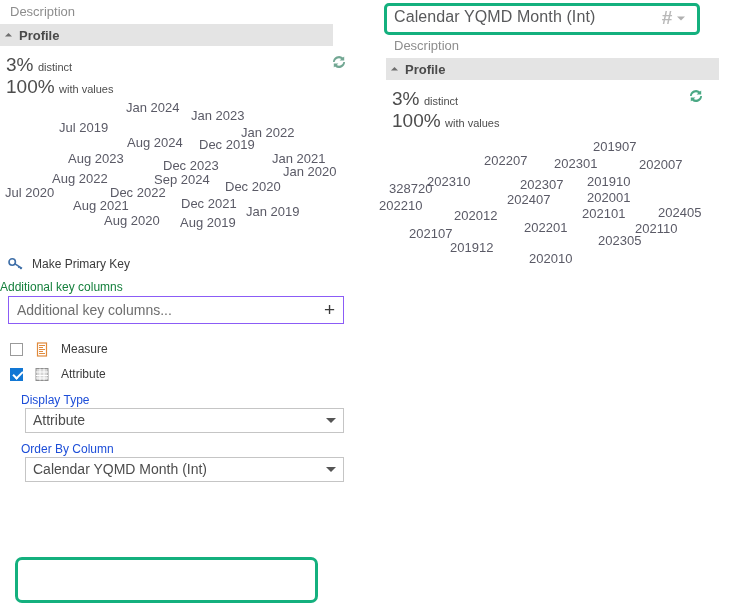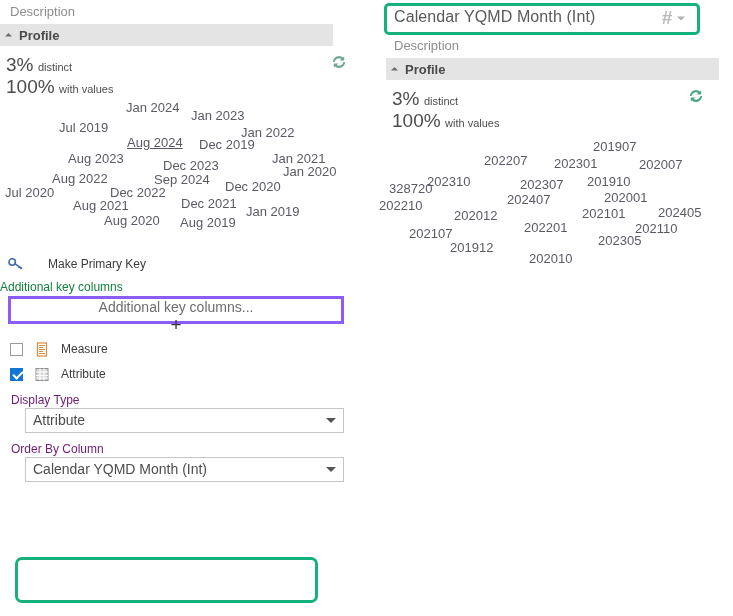--- a/index.html
+++ b/index.html
@@ -86,38 +86,38 @@
 
   
   .cloud{position:relative;height:150px;}
   .cloud span{
     position:absolute;
     font-size:13px;
     color:#5a5a66;
     white-space:nowrap;
   }
   .link-row{
-    display:flex;align-items:center;gap:24px;
+    display:flex;align-items:center;gap:8px;
     height:32px;padding-left:8px;
     font-size:12px;color:#3b3b3b;
   }
   .key-icon{width:16px;height:14px;display:block;}
   .field-label{
     font-size:12px;color:#15803d;
     padding-left:0;margin-bottom:2px;
   }
   .textbox{
     margin:0 22px 0 8px;
     height:28px;
-    border:3px solid #8b5cf6;
+    border:1px solid #8b5cf6;
     background:#fff;
     display:flex;align-items:center;justify-content:space-between;
     box-sizing:border-box;
     padding:0 8px;
-    font-size:14px;color:#6e6e6e;flex-direction:column;
+    font-size:14px;color:#6e6e6e;
   }
   .plus{font-size:19px;color:#3b3b3b;line-height:1;}
 
   
   .chk-row{
     display:flex;align-items:center;gap:12px;
     height:25px;padding-left:10px;
     font-size:12px;color:#3b3b3b;
   }
   .cb{
@@ -134,22 +134,22 @@
   .select{
     margin:0 22px 0 25px;
     height:25px;
     border:1px solid #c5c5c5;background:#fff;
     box-sizing:border-box;
     display:flex;align-items:center;justify-content:space-between;
     padding:0 7px;
     font-size:14px;color:#4d4d4d;
   }
   .sel-label{
-    font-size:12px;color:#701a75;
-    padding-left:11px;margin-bottom:1px;
+    font-size:12px;color:#1d4ed8;
+    padding-left:21px;margin-bottom:1px;
   }
   .caret-dn{
     width:0;height:0;border-left:5px solid transparent;border-right:5px solid transparent;
     border-top:5px solid #555;
   }
   #order-ring{left:15px;top:557px;width:303px;height:46px;border-radius:7px;}
 </style>
 </head>
 <body>
 
@@ -178,21 +178,21 @@
         <path d="M15 9a6 6 0 0 1-10 4.4L3.8 14.6V10.4h4.6L6.8 12A4.4 4.4 0 0 0 13.4 9z" fill="#72a793"></path>
       </svg>
     </div>
   </div>
 
   <div class="cloud" id="left-cloud">
       <span style="left: 126px; top: 2px;">Jan 2024</span>
       <span style="left: 191px; top: 10px;">Jan 2023</span>
       <span style="left: 59px; top: 22px;">Jul 2019</span>
       <span style="left: 241px; top: 27px;">Jan 2022</span>
-      <span style="left: 127px; top: 37px; text-decoration: underline;">Aug 2024</span>
+      <span style="left: 127px; top: 37px;">Aug 2024</span>
       <span style="left: 199px; top: 39px;">Dec 2019</span>
       <span style="left: 68px; top: 53px;">Aug 2023</span>
       <span style="left: 272px; top: 53px;">Jan 2021</span>
       <span style="left: 163px; top: 60px;">Dec 2023</span>
       <span style="left: 283px; top: 66px;">Jan 2020</span>
       <span style="left: 52px; top: 73px;">Aug 2022</span>
       <span style="left: 154px; top: 74px;">Sep 2024</span>
       <span style="left: 225px; top: 81px;">Dec 2020</span>
       <span style="left: 5px; top: 87px;">Jul 2020</span>
       <span style="left: 110px; top: 87px;">Dec 2022</span>
@@ -291,21 +291,21 @@
 
   <div class="cloud" id="right-cloud">
       <span style="left: 226px; top: 7px;">201907</span>
       <span style="left: 117px; top: 21px;">202207</span>
       <span style="left: 187px; top: 24px;">202301</span>
       <span style="left: 272px; top: 25px;">202007</span>
       <span style="left: 48px; top: 42px; margin-left: 12px;">202310</span>
       <span style="left: 220px; top: 42px;">201910</span>
       <span style="left: 153px; top: 45px;">202307</span>
       <span style="left: 22px; top: 49px;">328720</span>
-      <span style="left: 237px; top: 58px;">202001</span>
+      <span style="left: 220px; top: 58px;">202001</span>
       <span style="left: 140px; top: 60px;">202407</span>
       <span style="left: 12px; top: 66px;">202210</span>
       <span style="left: 215px; top: 74px;">202101</span>
       <span style="left: 291px; top: 73px;">202405</span>
       <span style="left: 87px; top: 76px;">202012</span>
       <span style="left: 157px; top: 88px;">202201</span>
       <span style="left: 268px; top: 89px;">202110</span>
       <span style="left: 42px; top: 94px;">202107</span>
       <span style="left: 231px; top: 101px;">202305</span>
       <span style="left: 83px; top: 108px;">201912</span>

